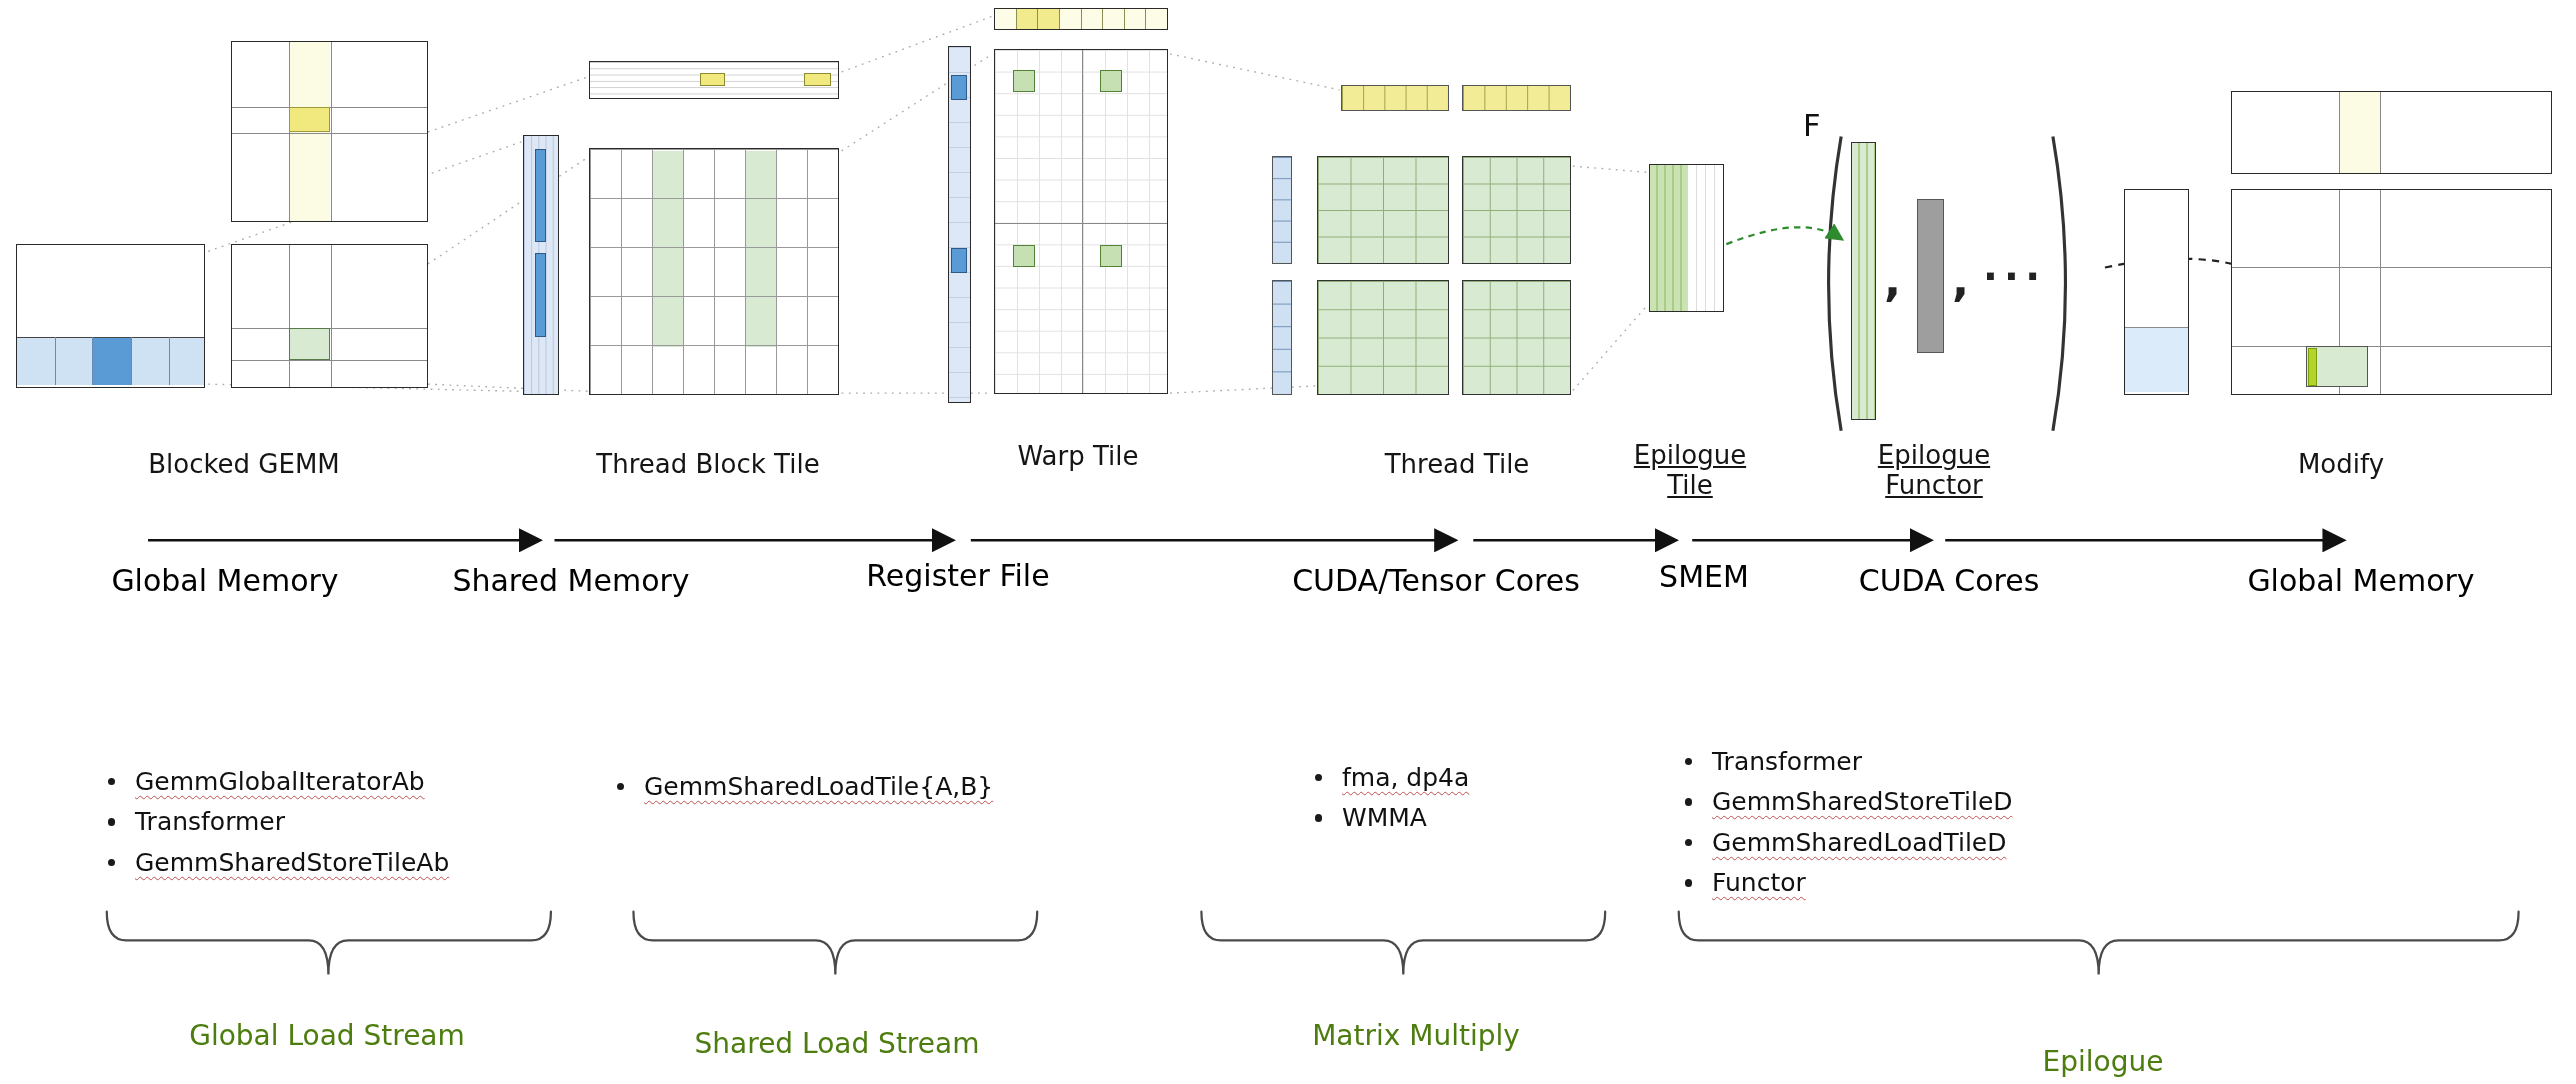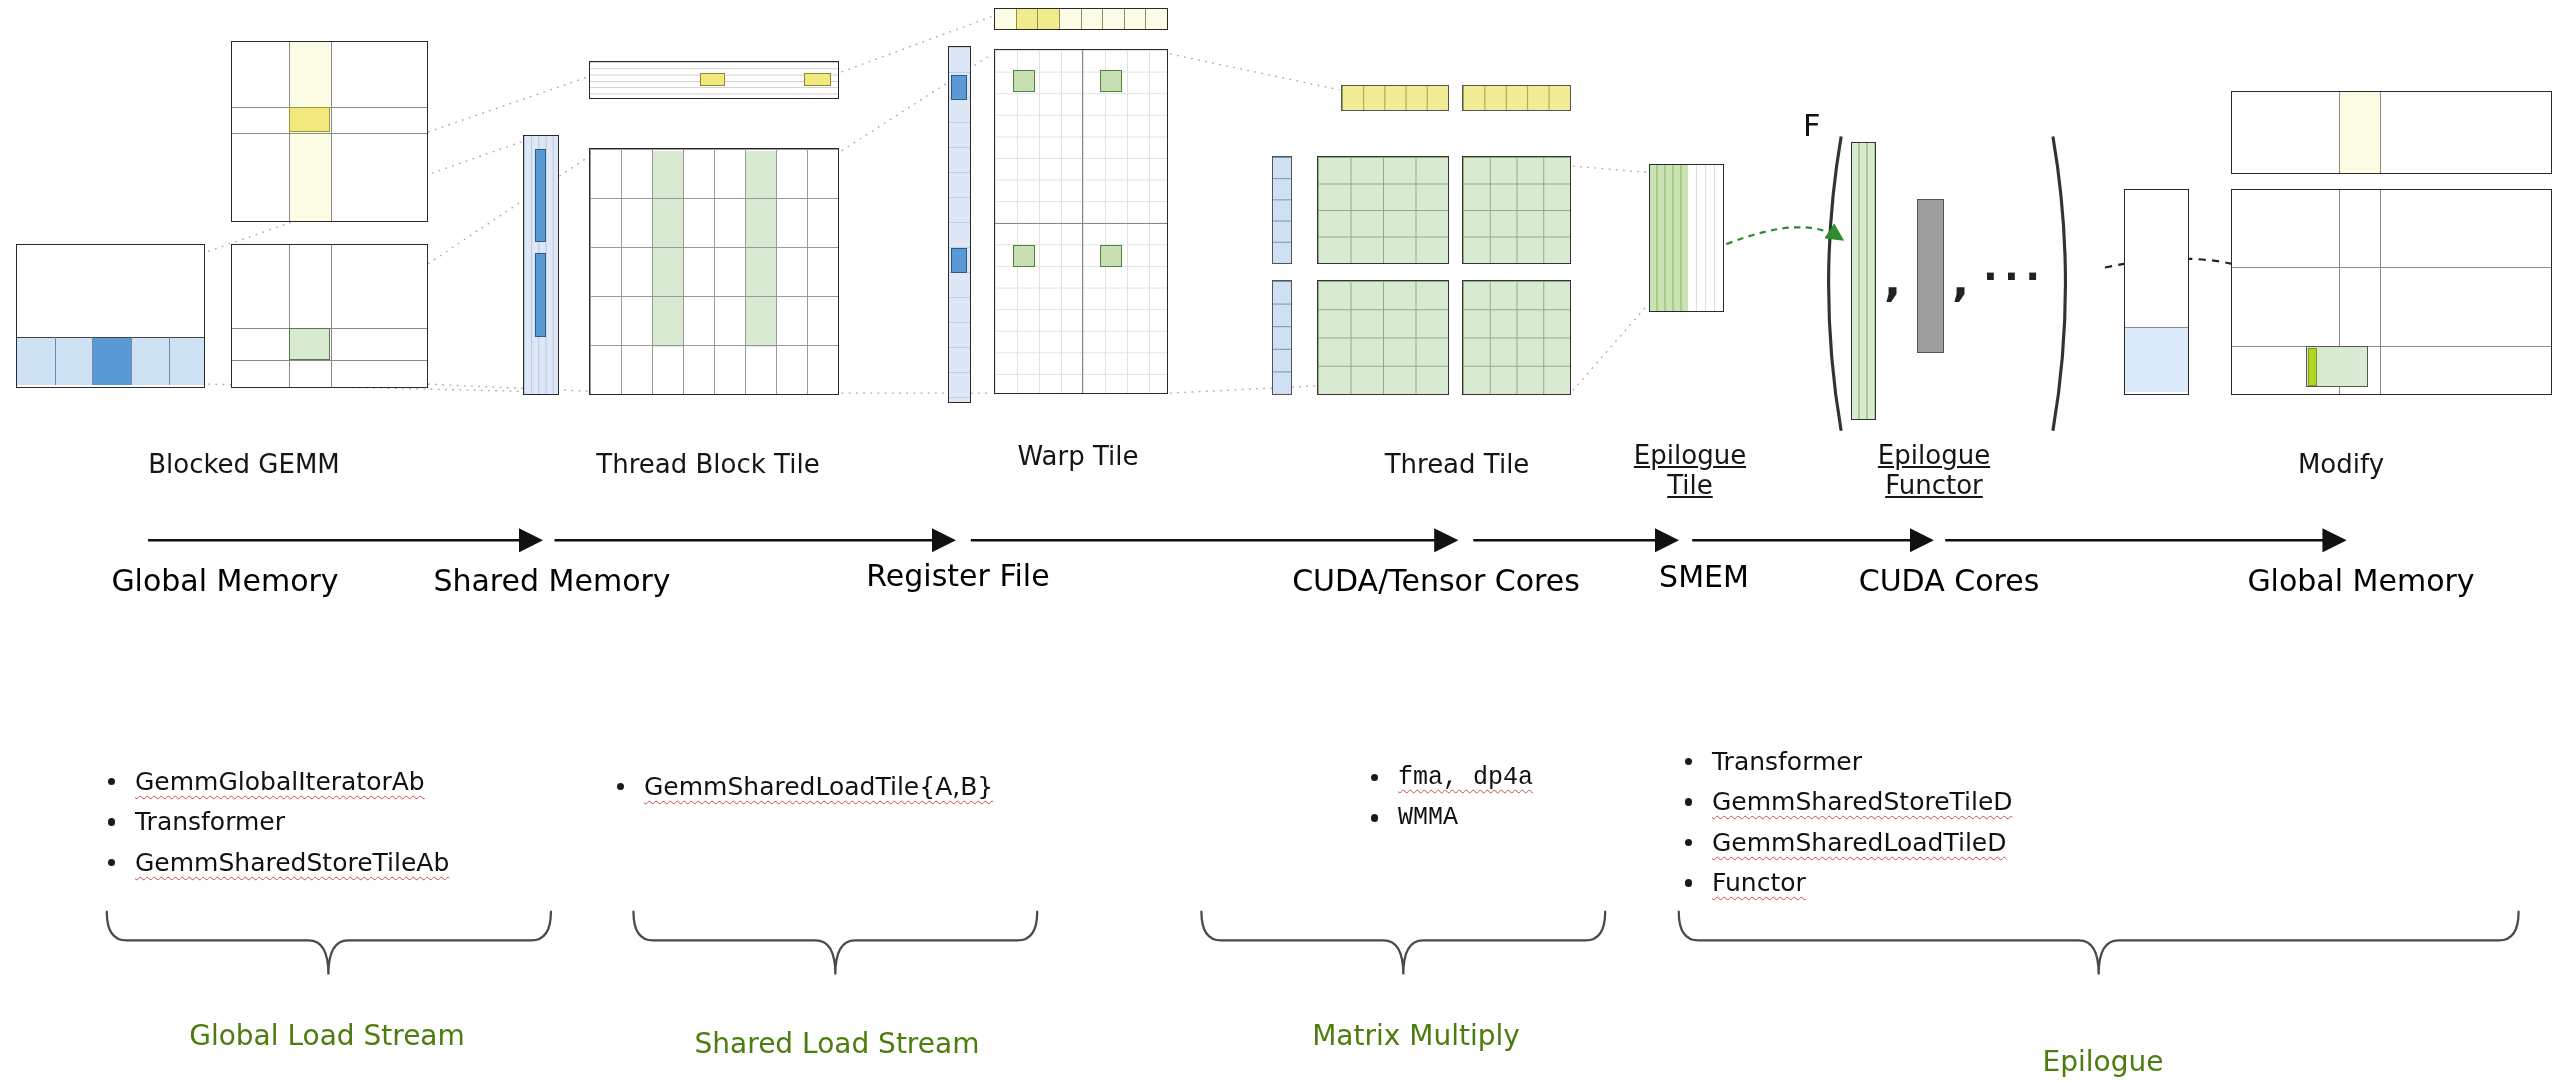--- a/index.html
+++ b/index.html
@@ -226,38 +226,38 @@
 
   <div class="tile-label" style="left:244px; top:449px;">Blocked GEMM</div>
   <div class="tile-label" style="left:708px; top:449px;">Thread Block Tile</div>
   <div class="tile-label" style="left:1078px; top:441px;">Warp Tile</div>
   <div class="tile-label" style="left:1457px; top:449px;">Thread Tile</div>
   <div class="tile-label wrap" style="left:1690px; top:441px; width:121px;">Epilogue Tile</div>
   <div class="tile-label wrap" style="left:1934px; top:441px; width:144px;">Epilogue Functor</div>
   <div class="tile-label" style="left:2341px; top:449px;">Modify</div>
 
   <div class="mem-label" style="left:225px; top:563px;">Global Memory</div>
-  <div class="mem-label" style="left:552px; top:563px;">Shared Memory</div>
+  <div class="mem-label" style="left:571px; top:563px;">Shared Memory</div>
   <div class="mem-label" style="left:958px; top:558px;">Register File</div>
   <div class="mem-label" style="left:1436px; top:563px;">CUDA/Tensor Cores</div>
   <div class="mem-label" style="left:1704px; top:559px;">SMEM</div>
   <div class="mem-label" style="left:1949px; top:563px;">CUDA Cores</div>
   <div class="mem-label" style="left:2361px; top:563px;">Global Memory</div>
 
   <div class="list" style="left:99px; top:768px;">
     <div class="item"><span class="dot"></span><span class="u">GemmGlobalIteratorAb</span></div>
     <div class="item"><span class="dot"></span><span>Transformer</span></div>
     <div class="item"><span class="dot"></span><span class="u">GemmSharedStoreTileAb</span></div>
   </div>
 
   <div class="list" style="left:608px; top:773px;">
     <div class="item"><span class="dot"></span><span class="u">GemmSharedLoadTile{A,B}</span></div>
   </div>
 
-  <div class="list" style="left:1362px; top:764px;font-family:Liberation Mono, monospace;">
+  <div class="list" style="left:1306px; top:764px;">
     <div class="item"><span class="dot"></span><span class="u">fma, dp4a</span></div>
     <div class="item"><span class="dot"></span><span>WMMA</span></div>
   </div>
 
   <div class="list" style="left:1676px; top:748px;">
     <div class="item"><span class="dot"></span><span>Transformer</span></div>
     <div class="item"><span class="dot"></span><span class="u">GemmSharedStoreTileD</span></div>
     <div class="item"><span class="dot"></span><span class="u">GemmSharedLoadTileD</span></div>
     <div class="item"><span class="dot"></span><span class="u">Functor</span></div>
   </div>

